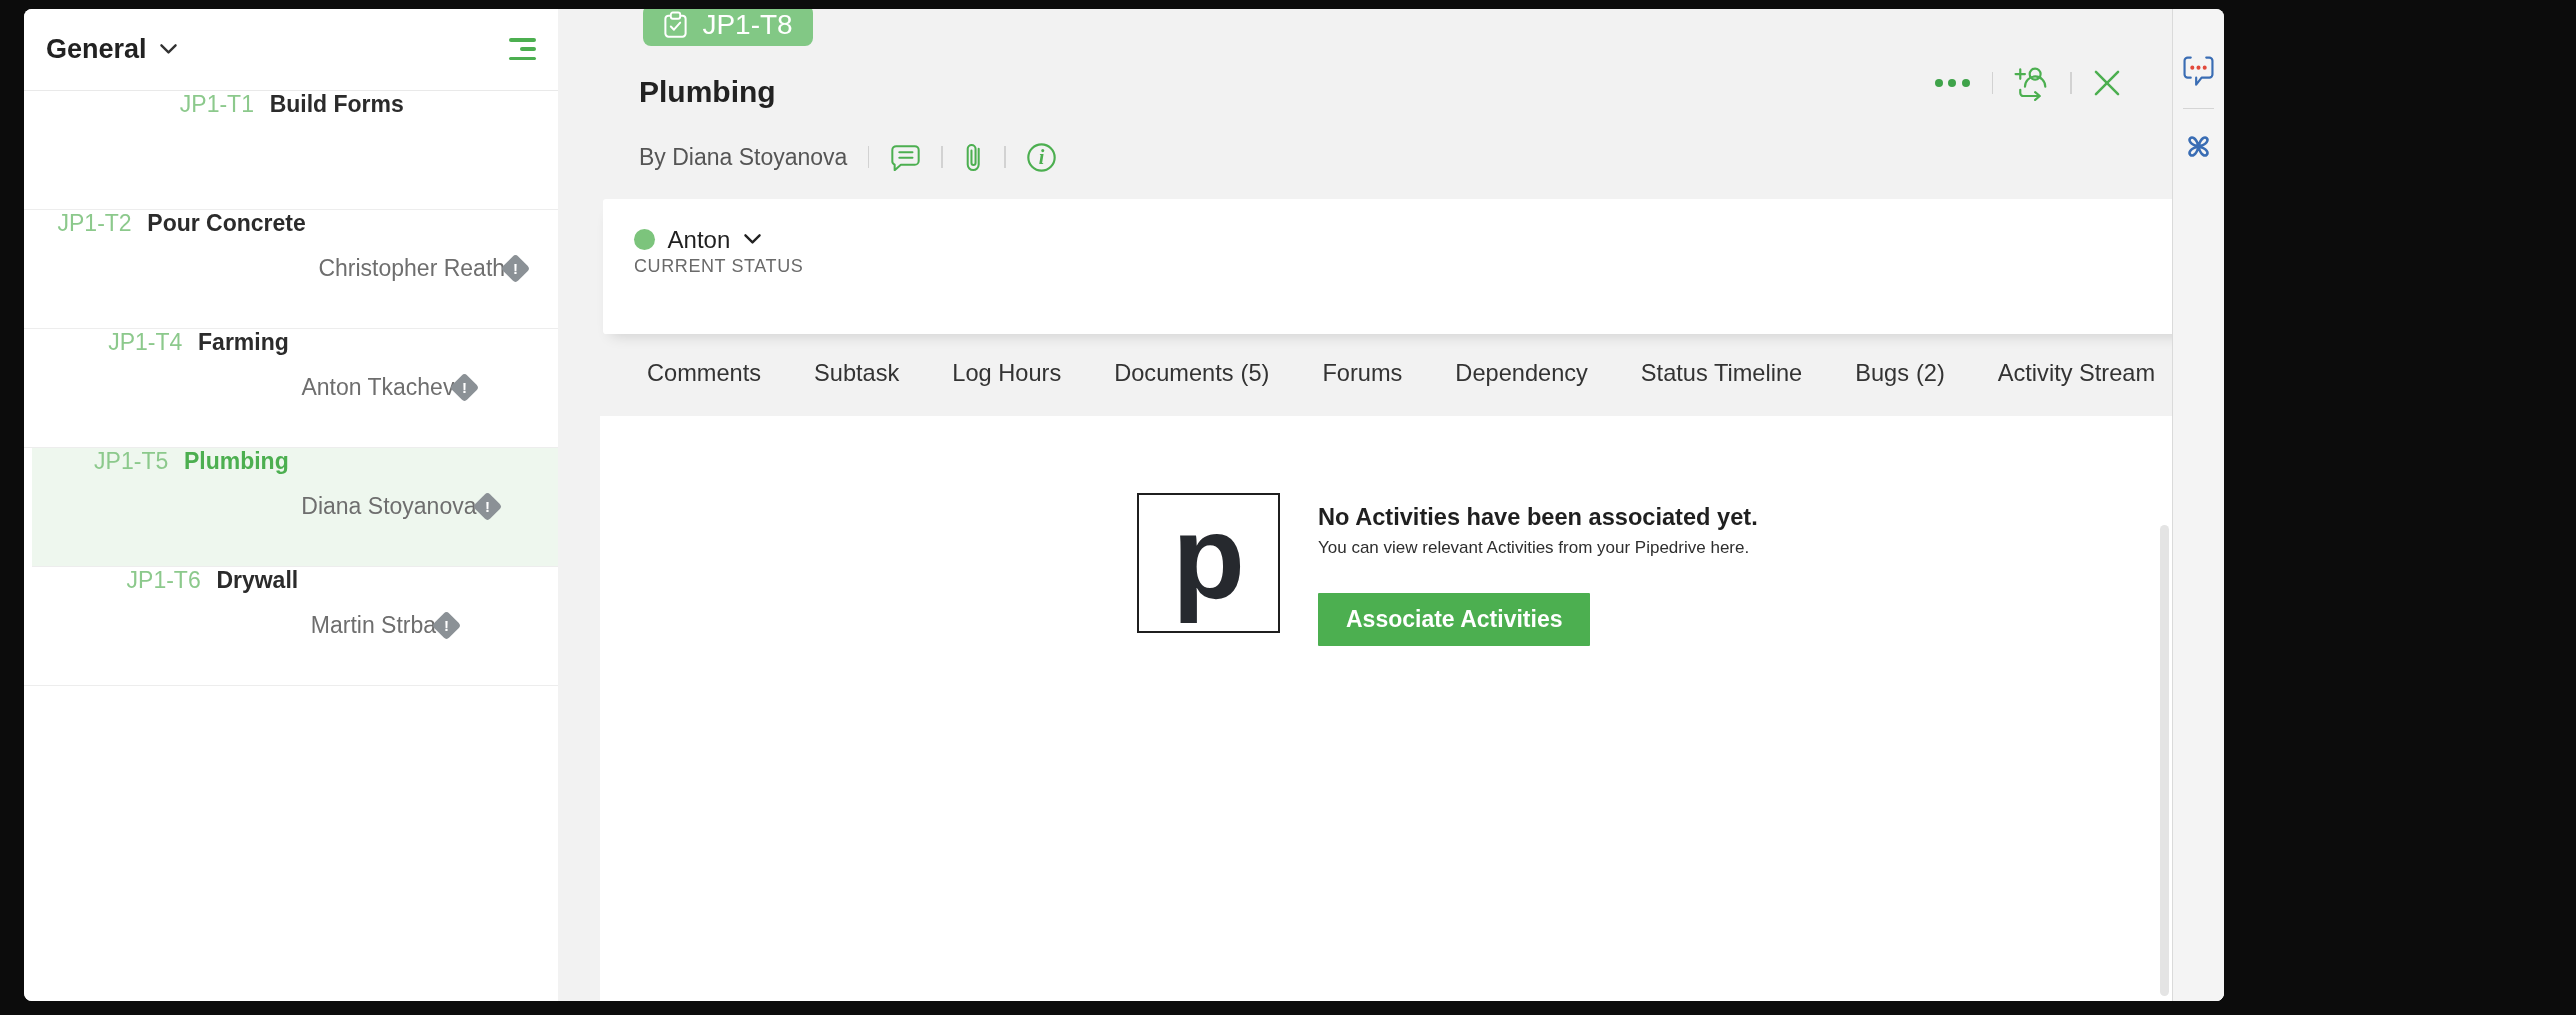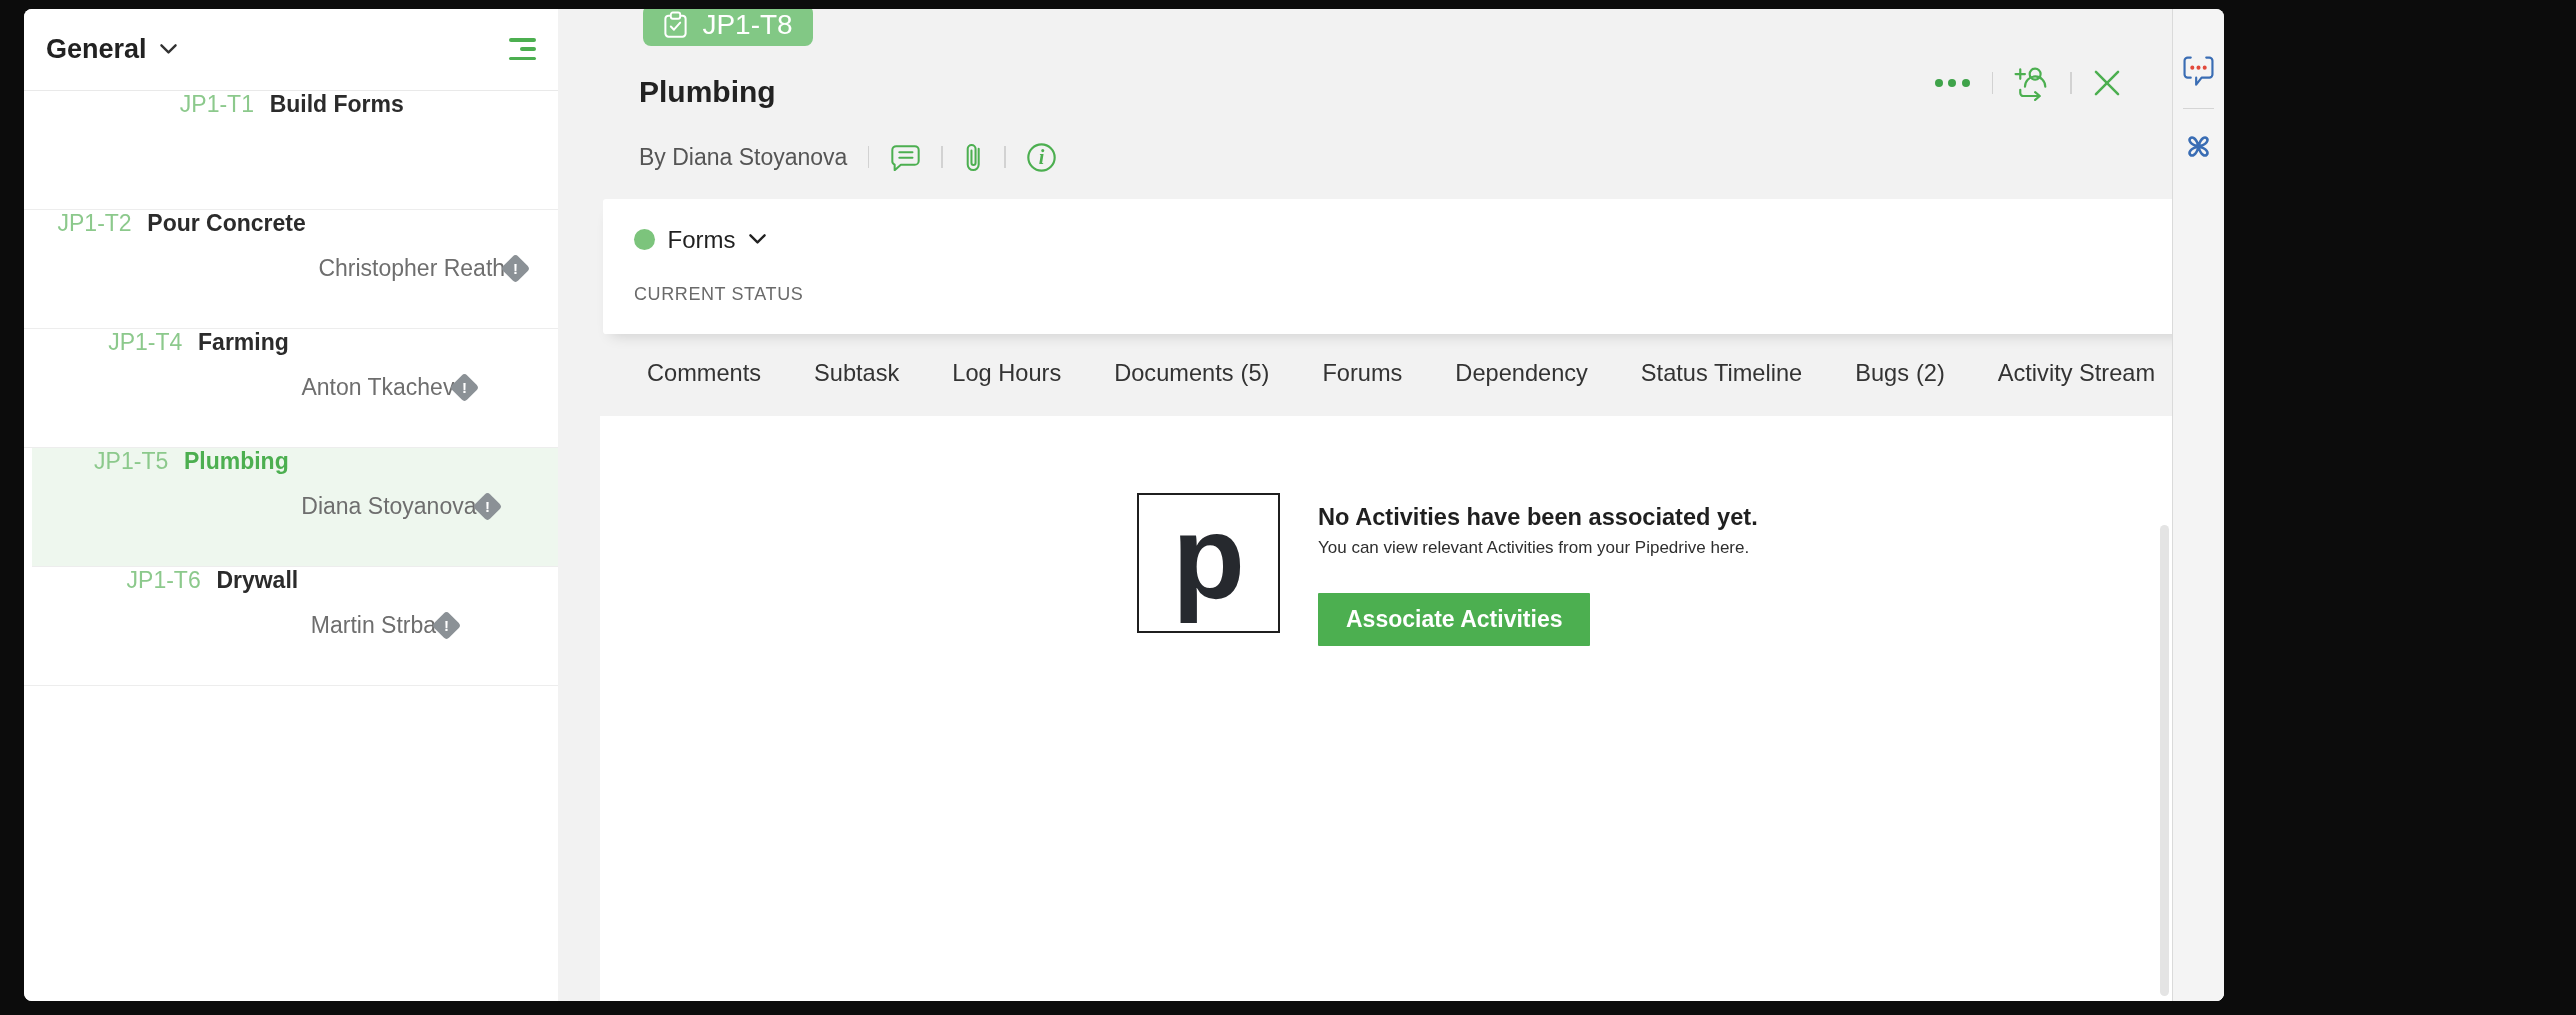--- a/index.html
+++ b/index.html
@@ -81,21 +81,21 @@
   .nav-circle.prev{border:2.4px solid var(--accent);color:var(--accent);}
   .nav-circle.next{border:2.4px solid #a9a9a9;color:#8f8f8f;}
 
   .status-card{
     position:absolute;left:45px;top:190px;width:1881px;height:135px;background:#fff;border-radius:3.1px;
     box-shadow:0 9.4px 14px -7.9px rgba(0,0,0,.16);padding:27px 0 0 31px;
   }
   .status-line{display:flex;align-items:center;gap:12.6px;cursor:pointer;}
   .status-dot{width:21px;height:21px;border-radius:50%;background:var(--status-dot);}
   .status-label{font-size:24px;color:#1f1f1f;font-weight:500;}
-  .status-caption{margin-top:30px;font-size:18px;color:#6a6a6a;letter-spacing:0.6px;}
+  .status-caption{margin-top:2px;font-size:18px;color:#6a6a6a;letter-spacing:0.6px;}
 
   .tabs{position:absolute;left:89px;top:351px;display:flex;align-items:center;gap:53px;}
   .tab{font-size:23.6px;color:var(--ink2);cursor:pointer;position:relative;white-space:nowrap;}
   .tab .tab-count{margin-left:7px;}
   .tab.active{font-weight:700;color:#1c1c1c;}
   .tab.active::after{content:"";position:absolute;left:-1.6px;right:-1.6px;bottom:-17.3px;height:6.3px;border-radius:3.1px;background:var(--accent);}
   .tab.overflow{font-weight:700;letter-spacing:1.6px;}
 
   .content-panel{position:absolute;left:42px;top:407px;width:1888px;height:586px;background:#fff;}
   .pipedrive-block{display:flex;gap:38px;padding:77px 0 0 537px;}
@@ -273,21 +273,21 @@
       <span class="nav-circle next">
         <svg width="15.7" height="20.4" viewBox="0 0 20 26">
             <polyline points="5,3 15,13 5,23" fill="none" stroke="#8f8f8f" stroke-width="3.4" stroke-linecap="round" stroke-linejoin="round"></polyline>
           </svg>
       </span>
     </div>
 
     <section class="status-card">
       <div class="status-line">
         <span class="status-dot"></span>
-        <span class="status-label">Forms</span>
+        <span class="status-label">Anton</span>
         <span>
           <svg width="19" height="12.6" viewBox="0 0 24 16">
               <polyline points="3,3 12,12 21,3" fill="none" stroke="#222" stroke-width="3" stroke-linecap="round" stroke-linejoin="round"></polyline>
             </svg>
         </span>
       </div>
       <div class="status-caption">CURRENT STATUS</div>
     </section>
 
     <nav class="tabs" id="tabs">

